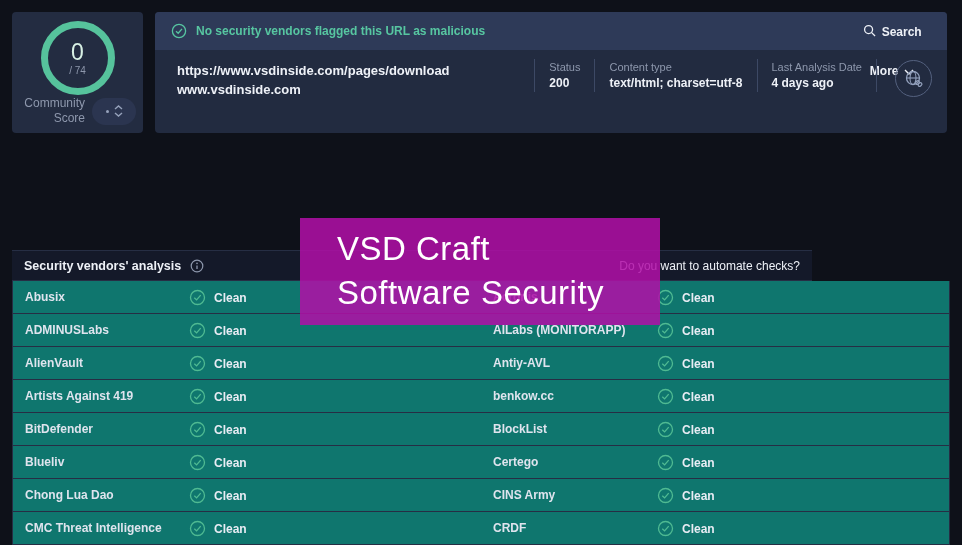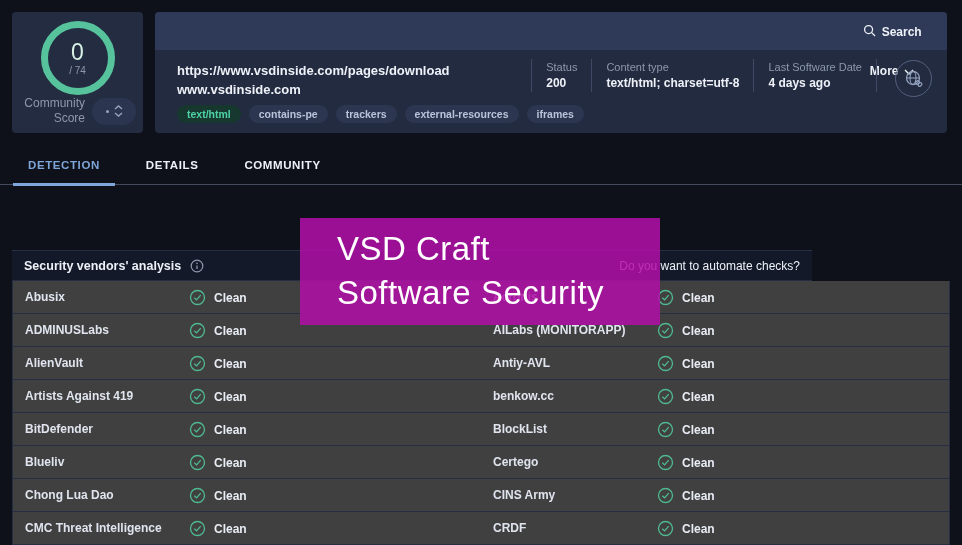--- a/index.html
+++ b/index.html
@@ -69,21 +69,21 @@
   .analysis-header { position:absolute; left:12px; top:250px; width:800px; height:31px;
     background:#141929; border-top:1px solid #262e44; border-bottom:1px solid #262e44;
     display:flex; align-items:center; padding:0 12px; }
   .analysis-title { font-size:12.5px; font-weight:bold; color:#eef1f7; }
   .info-btn { margin-left:9px; background:none; border:none; color:#8e98ad;
     display:flex; align-items:center; cursor:pointer; }
   .automate-q { margin-left:auto; font-size:12px; font-weight:normal; color:#eef1f7;
     cursor:pointer; background:none; border:none; font-family:"Liberation Sans", sans-serif; }
   
   .vendor-table { position:absolute; left:12px; top:281px; width:938px;
-    background:#404040; border-left:1px solid #262e44; border-right:1px solid #262e44; }
+    background:#0f766e; border-left:1px solid #262e44; border-right:1px solid #262e44; }
   .vrow { position:relative; height:33px; border-bottom:1px solid #262e44; }
   .vname { position:absolute; top:0; font-size:12px; font-weight:bold; color:#dfe4ee;
     line-height:33px; white-space:nowrap; }
   .vname.l { left:12px; } .vname.r { left:480px; }
   .vstatus { position:absolute; top:0; height:33px; display:flex; align-items:center; gap:8px; }
   .vstatus.l { left:176px; } .vstatus.r { left:644px; }
   .clean-label { font-size:12px; font-weight:bold; color:#e8ecf4; }
   .checkc { color:#4fba92; display:flex; }
   
   .watermark { position:absolute; left:300px; top:218px; width:360px; height:107px;
@@ -111,20 +111,29 @@
           <svg width="9" height="5" viewBox="0 0 9 5">
               <path d="M1 1 L4.5 4 L8 1" fill="none" stroke="currentColor" stroke-width="1.4"></path>
             </svg>
         </span>
       </div>
     </div>
   </div>
 
   <div class="header-card">
     <div class="header-strip">
+      <div class="strip-message">
+        <span class="checkc">
+          <svg width="16" height="16" viewBox="0 0 16 16">
+              <circle cx="8" cy="8" r="6.6" fill="none" stroke="#57c6a1" stroke-width="1.3"></circle>
+              <path d="M5 8.2 L7.2 10.2 L11 5.8" fill="none" stroke="#57c6a1" stroke-width="1.3"></path>
+            </svg>
+        </span>
+        <span>No security vendors flagged this URL as malicious</span>
+      </div>
       <div class="strip-actions">
         <button class="action-btn">
           <span><svg width="13" height="13" viewBox="0 0 14 14">
                 <path d="M12 7 A5 5 0 1 1 9.5 2.6" fill="none" stroke="#eef1f7" stroke-width="1.4"></path>
                 <path d="M9.2 0.6 L9.6 3 L7.2 3.4" fill="none" stroke="#eef1f7" stroke-width="1.4"></path>
               </svg></span>
           <span>Reanalyze</span>
         </button>
         <button class="action-btn">
           <span><svg width="13" height="13" viewBox="0 0 14 14">
@@ -149,48 +158,36 @@
       <div class="meta-row">
         <div class="meta-item">
           <div class="meta-label">Status</div>
           <div class="meta-value">200</div>
         </div>
         <div class="meta-item">
           <div class="meta-label">Content type</div>
           <div class="meta-value">text/html; charset=utf-8</div>
         </div>
         <div class="meta-item">
-          <div class="meta-label">Last Software Date</div>
+          <div class="meta-label">Last Analysis Date</div>
           <div class="meta-value">4 days ago</div>
         </div>
       </div>
       <button class="globe-badge">
         <svg width="20" height="20" viewBox="0 0 20 20">
           <circle cx="9" cy="9" r="6.5" fill="none" stroke="#93a1bd" stroke-width="1.3"></circle>
           <ellipse cx="9" cy="9" rx="3" ry="6.5" fill="none" stroke="#93a1bd" stroke-width="1.1"></ellipse>
           <path d="M2.7 9 L15.3 9" stroke="#93a1bd" stroke-width="1.1"></path>
           <rect x="11.5" y="12" width="4" height="3" rx="1.5" fill="none" stroke="#93a1bd" stroke-width="1.2" transform="rotate(-40 13.5 13.5)"></rect>
           <rect x="14" y="14" width="4" height="3" rx="1.5" fill="none" stroke="#93a1bd" stroke-width="1.2" transform="rotate(-40 16 15.5)"></rect>
         </svg>
       </button>
-      <div class="tags-row">
-        <span class="tag mime">text/html</span>
-        <span class="tag">contains-pe</span>
-        <span class="tag">trackers</span>
-        <span class="tag">external-resources</span>
-        <span class="tag">iframes</span>
-      </div>
     </div>
   </div>
 
-  <div class="tabs-bar">
-    <button class="tab active">DETECTION</button>
-    <button class="tab">DETAILS</button>
-    <button class="tab">COMMUNITY</button>
-  </div>
 
 
   <div class="analysis-header">
     <span class="analysis-title">Security vendors' analysis</span>
     <button class="info-btn">
       <svg width="14" height="14" viewBox="0 0 14 14">
           <circle cx="7" cy="7" r="5.8" fill="none" stroke="#8e98ad" stroke-width="1.2"></circle>
           <circle cx="7" cy="4.4" r="0.8" fill="#8e98ad"></circle>
           <path d="M7 6.4 L7 10" stroke="#8e98ad" stroke-width="1.3"></path>
         </svg>

